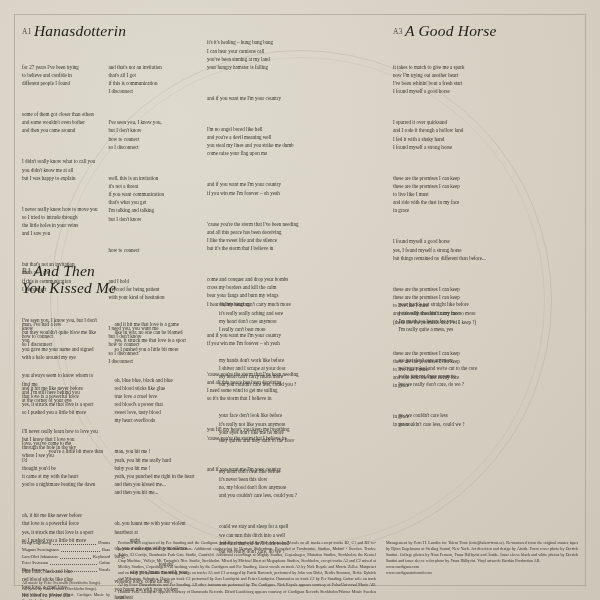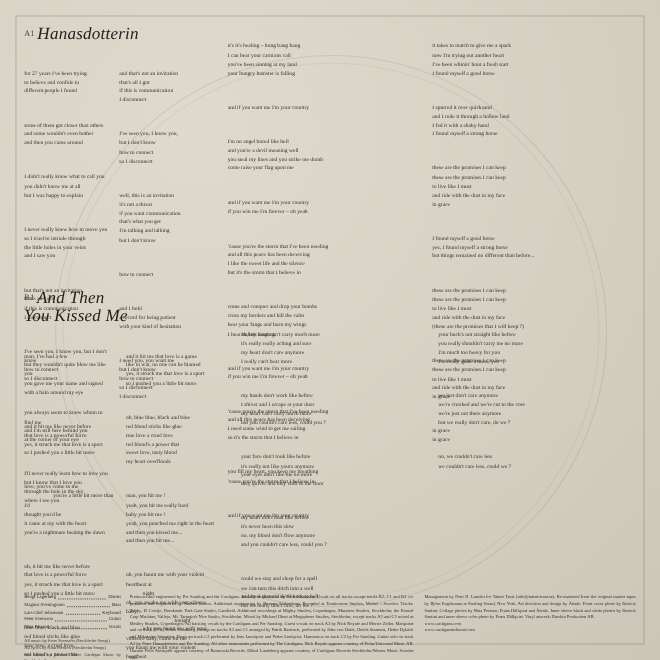--- a/index.html
+++ b/index.html
@@ -241,20 +241,23 @@
 and all this peace has been deceiving
 I need some wind to get me sailing
 so it's the storm that I believe in</p>
           <p class="stanza">you fill my heart, you keep me breathing
 'cause you're the storm that I believe in</p>
           <p class="stanza">and if you want me I'm your country</p>
         </div>
       </div>
 
       <div class="col c3">
+        <h2 class="song-title">
+          <span class="num">A3</span><span>A Good Horse</span>
+        </h2>
         <div class="lyrics" style="width:88%">
           <p class="stanza">it takes to match to give me a spark
 now I'm trying out another heart
 I've been whinin' bout a fresh start
 I found myself a good horse</p>
           <p class="stanza">I spurred it over quicksand
 and I rode it through a hollow land
 I fed it with a shaky hand
 I found myself a strong horse</p>
           <p class="stanza">these are the promises I can keep

